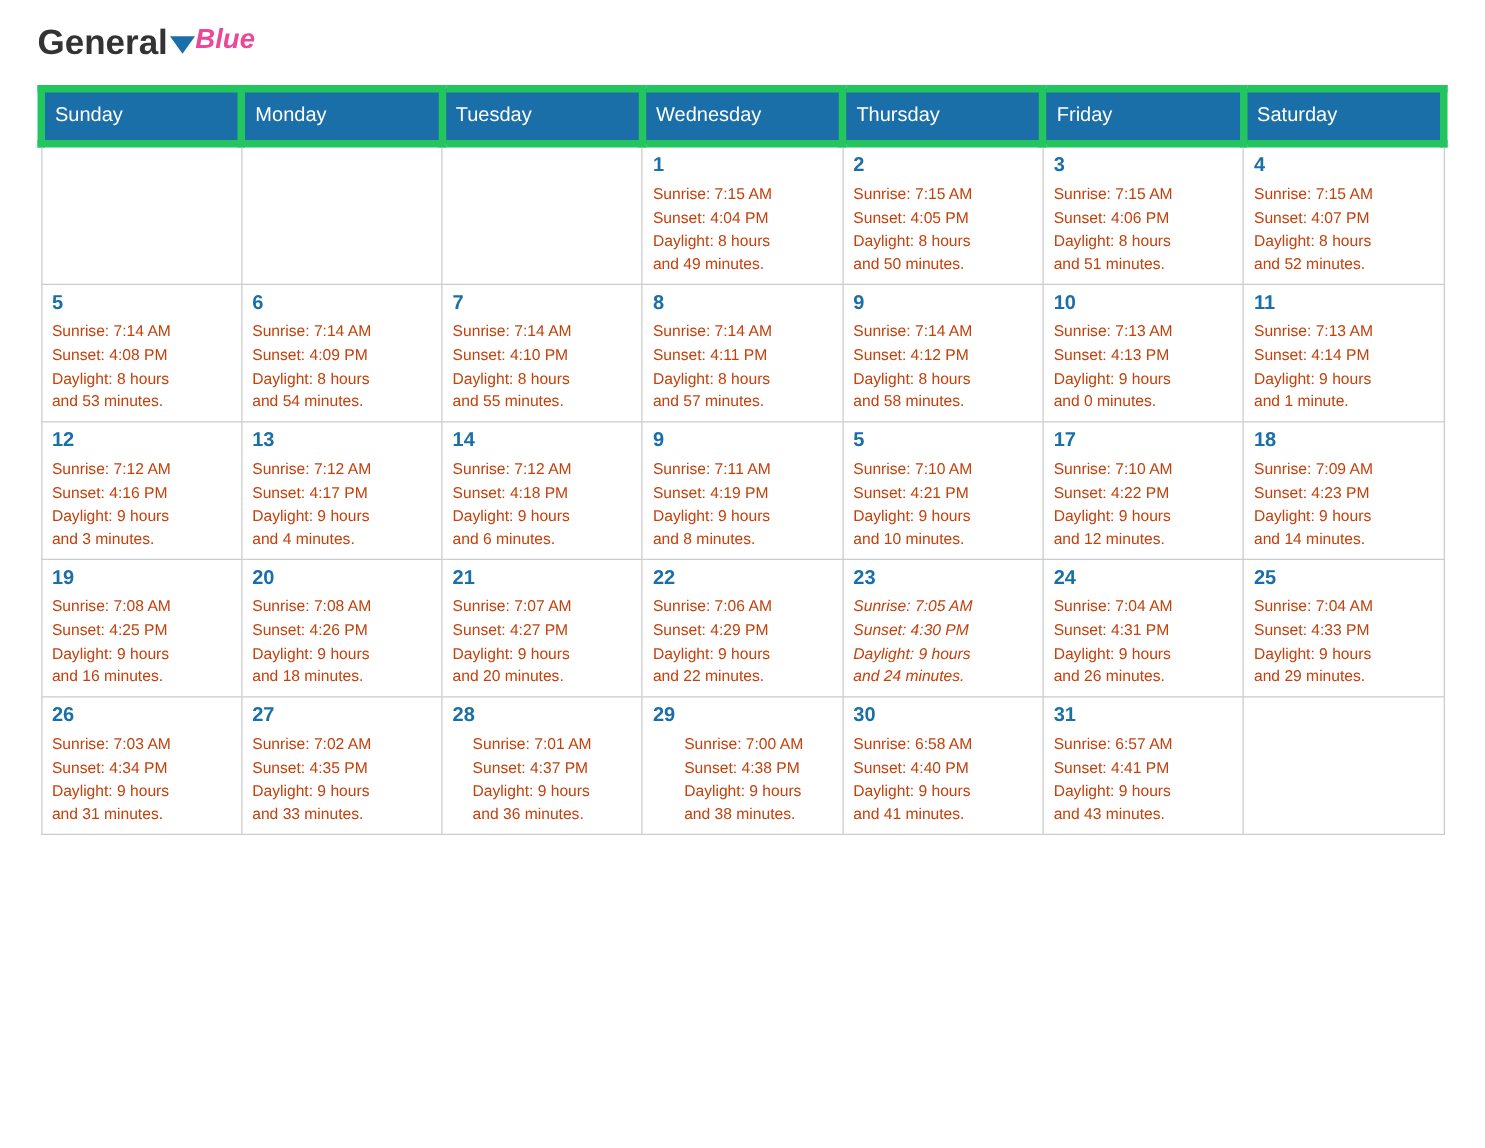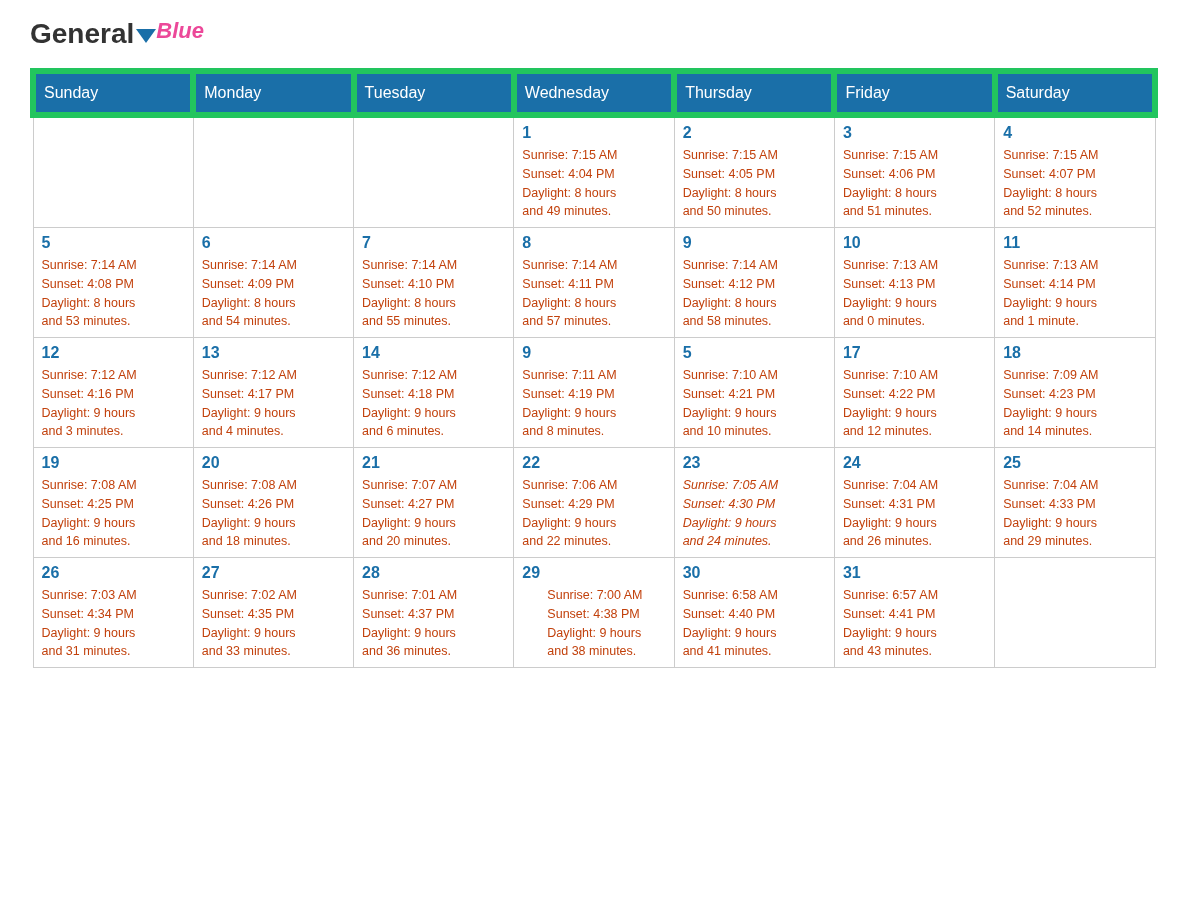--- a/index.html
+++ b/index.html
@@ -324,21 +324,21 @@
         </td>
         <td>
           <span class="day-number">27</span>
           <div class="day-info" style="white-space: pre-line;">Sunrise: 7:02 AM
 Sunset: 4:35 PM
 Daylight: 9 hours
 and 33 minutes.</div>
         </td>
         <td>
           <span class="day-number">28</span>
-          <div class="day-info" style="white-space: pre-line;">Sunrise: 7:01 AM
+          <div class="day-info" style="white-space: pre-line; margin-left: 16px;">Sunrise: 7:01 AM
 Sunset: 4:37 PM
 Daylight: 9 hours
 and 36 minutes.</div>
         </td>
         <td>
           <span class="day-number">29</span>
           <div class="day-info" style="white-space: pre-line; margin-left: 25px;">Sunrise: 7:00 AM
 Sunset: 4:38 PM
 Daylight: 9 hours
 and 38 minutes.</div>

